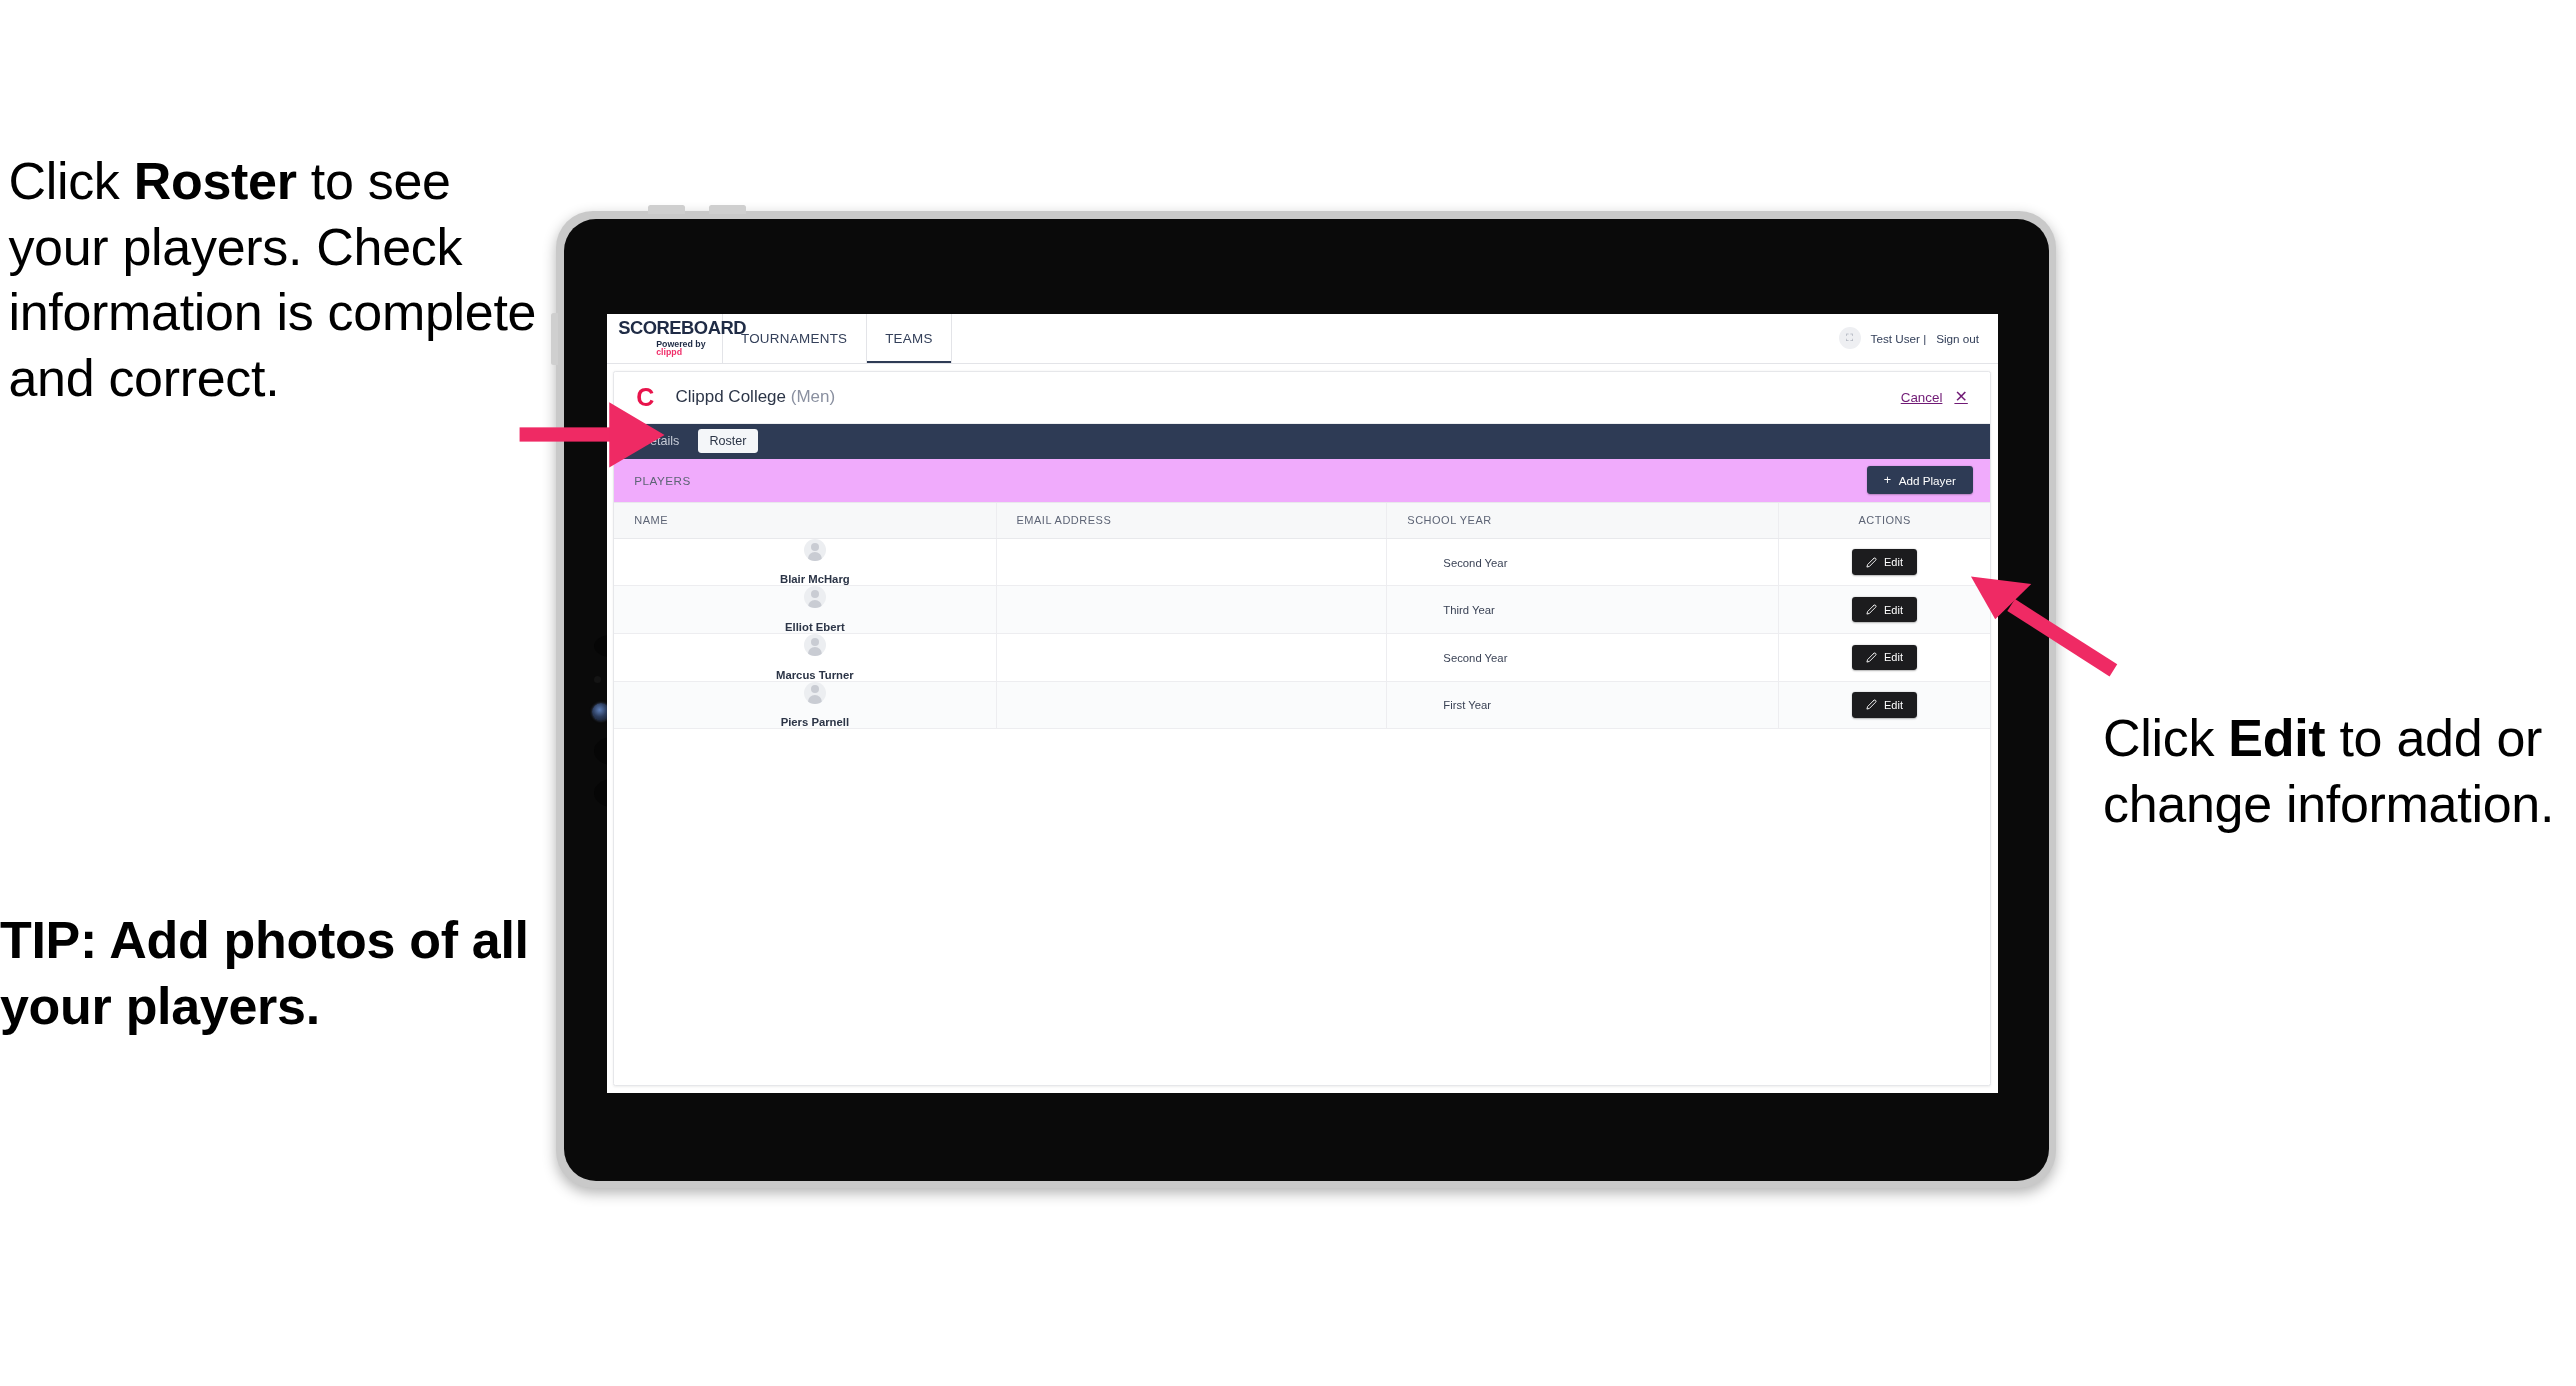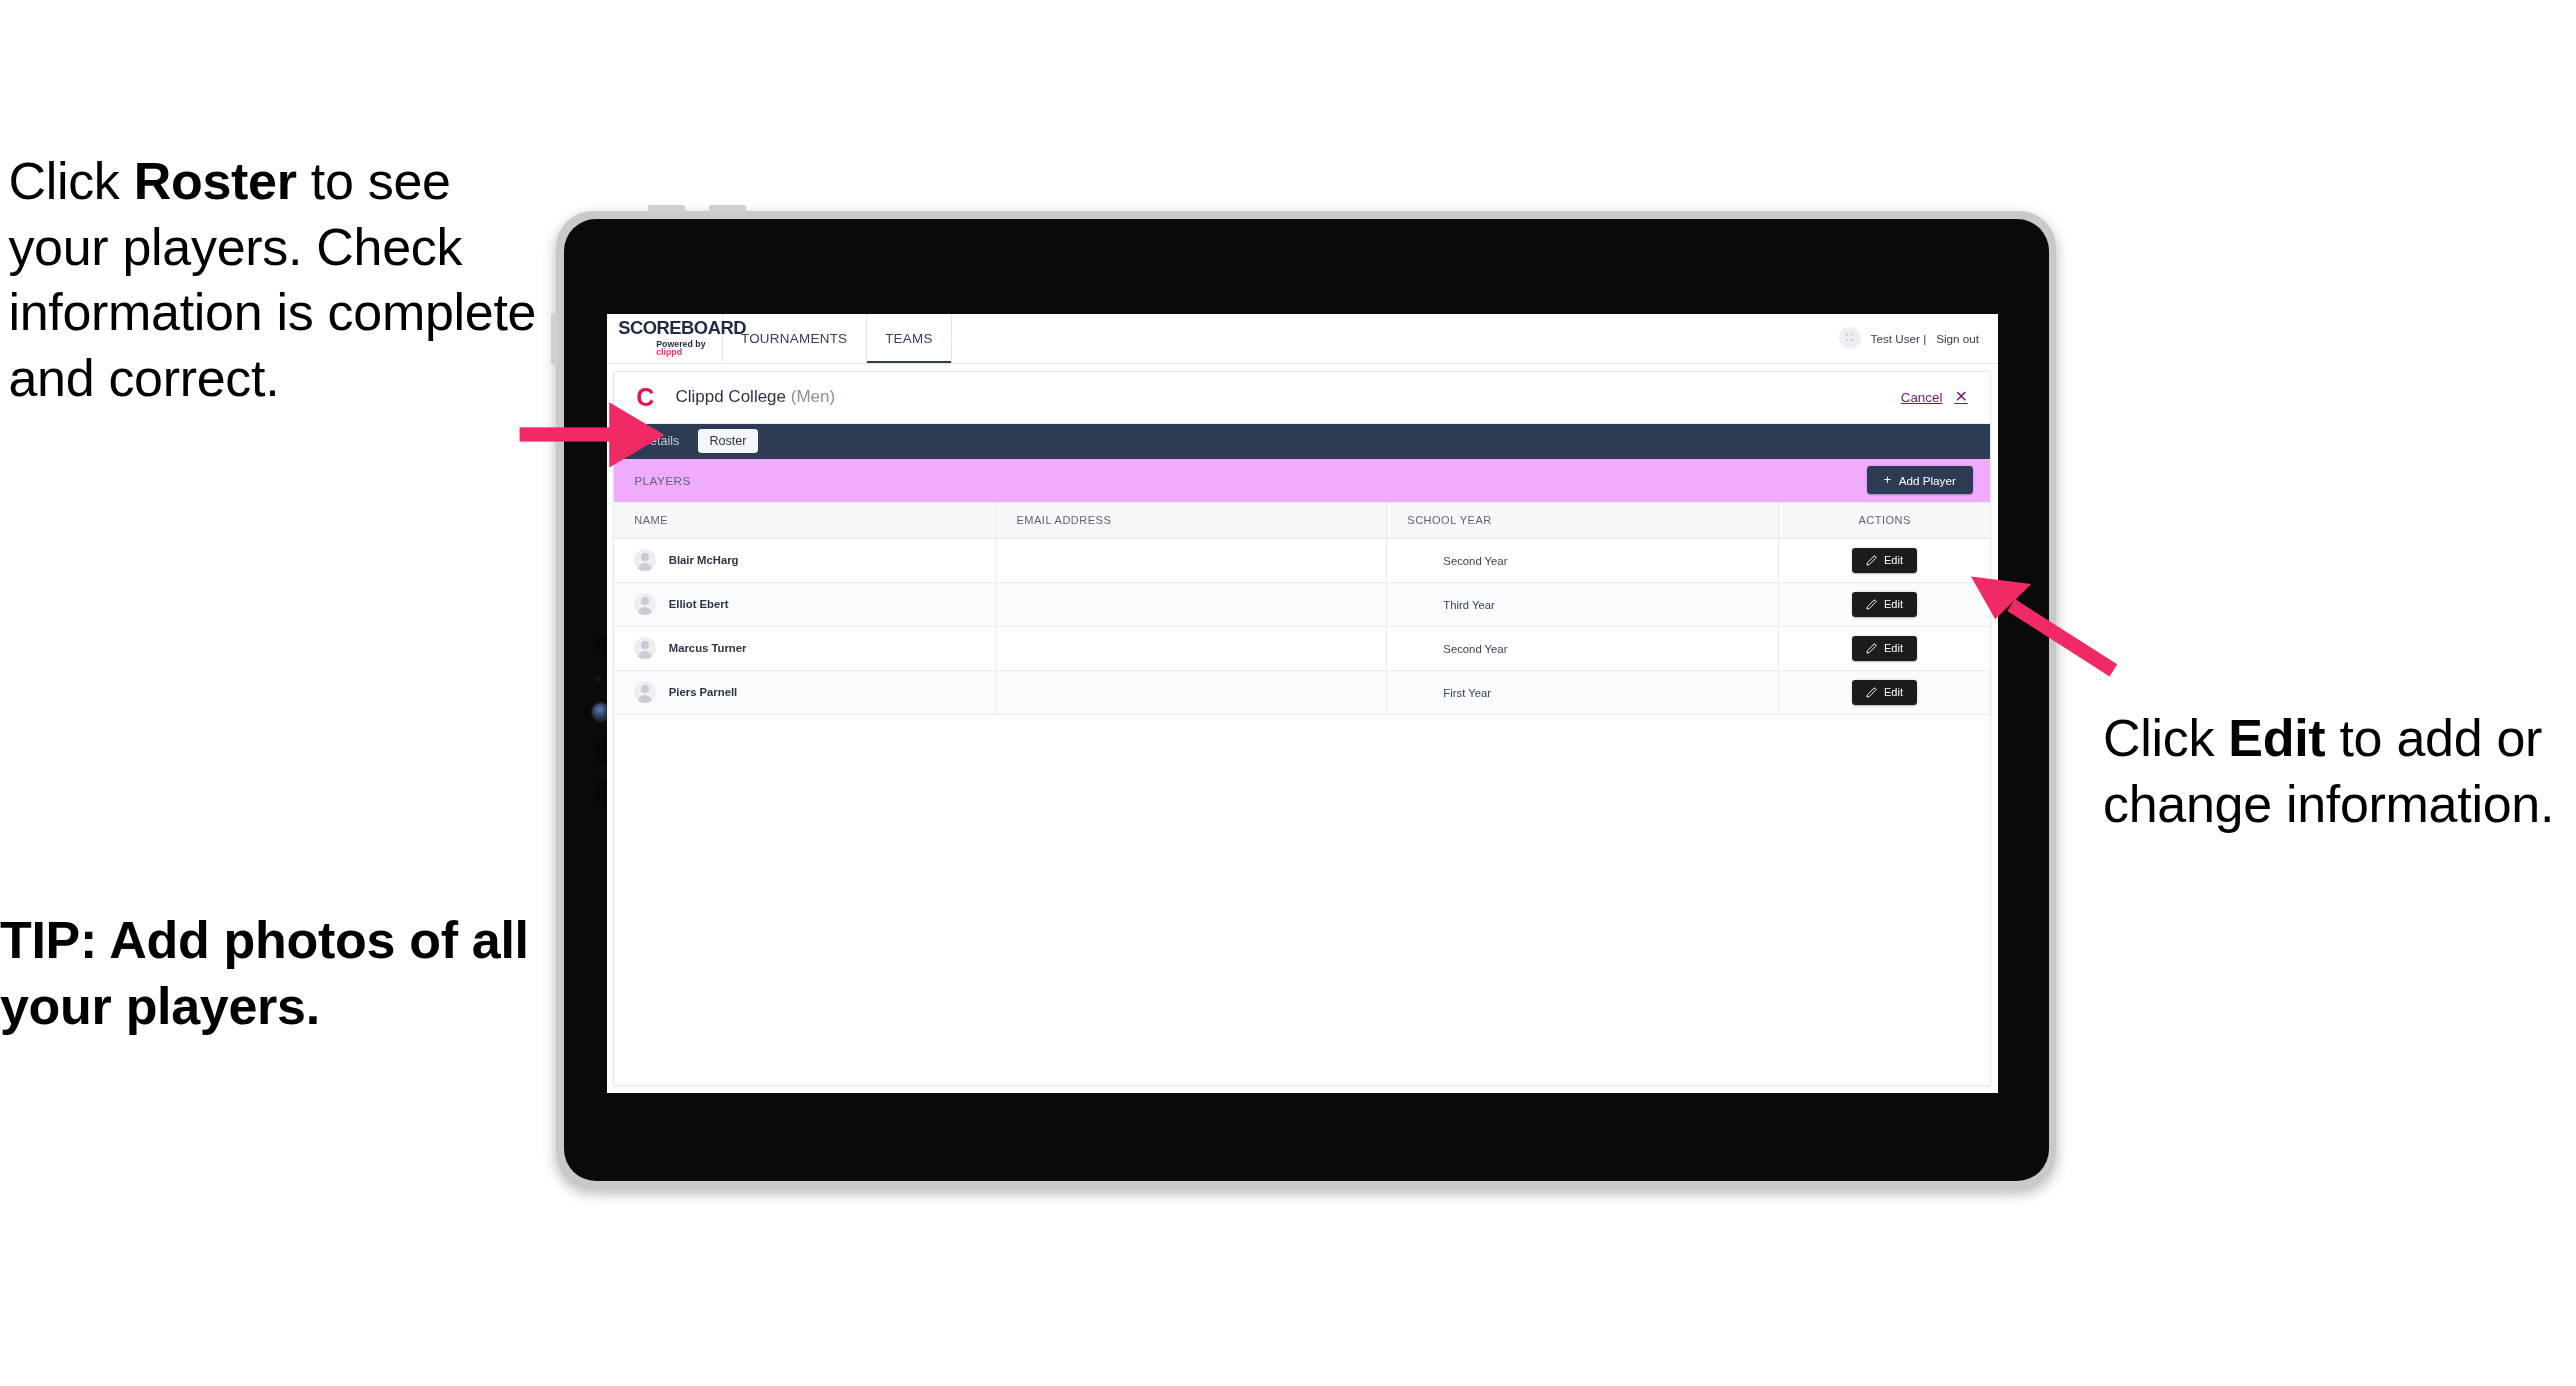--- a/index.html
+++ b/index.html
@@ -249,21 +249,21 @@
     font-size: 11.7px;
     color: #2c3547;
     border-bottom: 0.8px solid #ededf0;
     border-right: 0.8px solid #ededf0;
     vertical-align: middle;
   }
   #roster-table tbody tr:nth-child(even) td { background: #fafbfc; }
   #roster-table tbody td.td-actions {
     text-align: center; padding-left: 0; border-right: none;
   }
-  .name-cell { display: flex; align-items: center; gap: 12.6px; }
+  .name-cell { display: flex; align-items: center; gap: 12.6px; flex-direction: column; }
   .avatar {
     width: 22px; height: 22px; border-radius: 50%;
     background: #eceef1;
     flex: none;
     position: relative;
     overflow: hidden;
   }
   .avatar::before {
     content:""; position:absolute; left: 50%; top: 3.8px;
     width: 8px; height: 8px; border-radius:50%;

